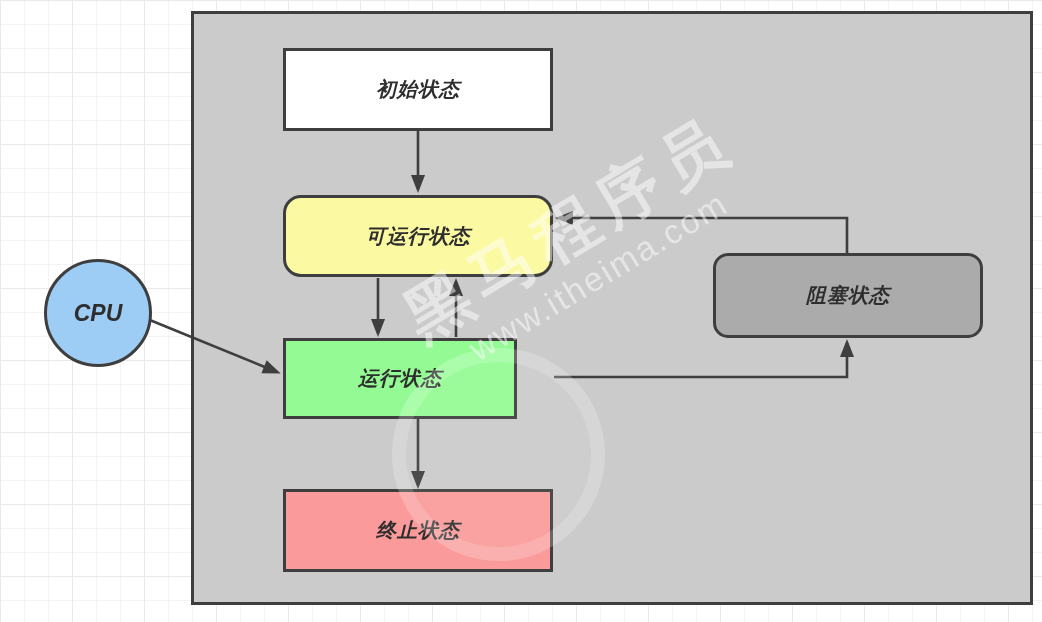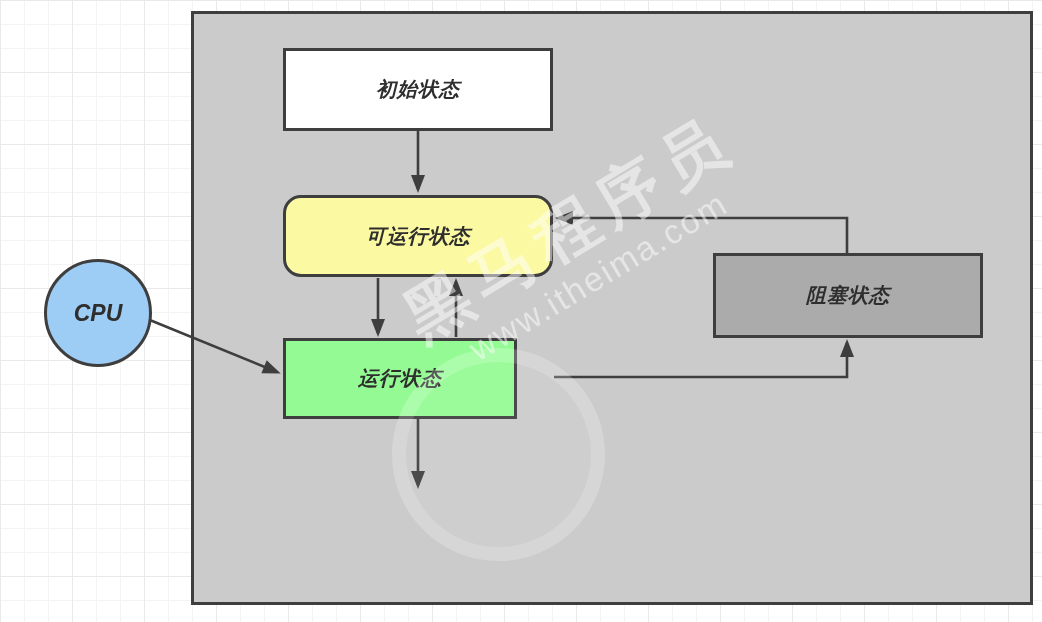--- a/index.html
+++ b/index.html
@@ -27,21 +27,21 @@
     display:flex;align-items:center;justify-content:center;
     box-sizing:border-box;
     font-weight:bold;font-style:italic;
     font-size:20px;color:#2e2e2e;
     letter-spacing:1px;
   }
   .node-initial   {left:283px;top:48px; width:270px;height:83px;}
   .node-runnable  {left:283px;top:195px;width:270px;height:82px;border-radius:18px;}
   .node-running   {left:283px;top:338px;width:234px;height:81px;}
   .node-terminated{left:283px;top:489px;width:270px;height:83px;}
-  .node-blocked   {left:713px;top:253px;width:270px;height:85px;}
+  .node-blocked   {left:713px;top:253px;width:270px;height:85px;border-radius:15px;}
   .node-cpu{
     left:44px;top:259px;width:108px;height:108px;border-radius:50%;
     font-size:23px;letter-spacing:0;
   }
   .watermark{
     position:absolute;left:290px;top:190px;width:580px;
     transform:rotate(-31deg);
     color:rgba(255,255,255,0.5);
     text-align:center;pointer-events:none;z-index:30;
     user-select:none;
@@ -84,20 +84,23 @@
   </div>
 
   <div class="node node-runnable z-nodes" style="background-color: rgb(251, 249, 161);">
     <span>可运行状态</span>
   </div>
 
   <div class="node node-running z-nodes" style="background-color: rgb(148, 251, 148);">
     <span>运行状态</span>
   </div>
 
+  <div class="node node-terminated z-nodes" style="background-color: rgb(250, 154, 154);">
+    <span>终止状态</span>
+  </div>
 
   <div class="node node-blocked z-nodes" style="background-color: rgb(171, 171, 171);">
     <span>阻塞状态</span>
   </div>
 
   <div class="node node-cpu z-nodes" style="background-color: rgb(157, 204, 244);">
     <span>CPU</span>
   </div>
 
   <div class="watermark-logo"></div>

